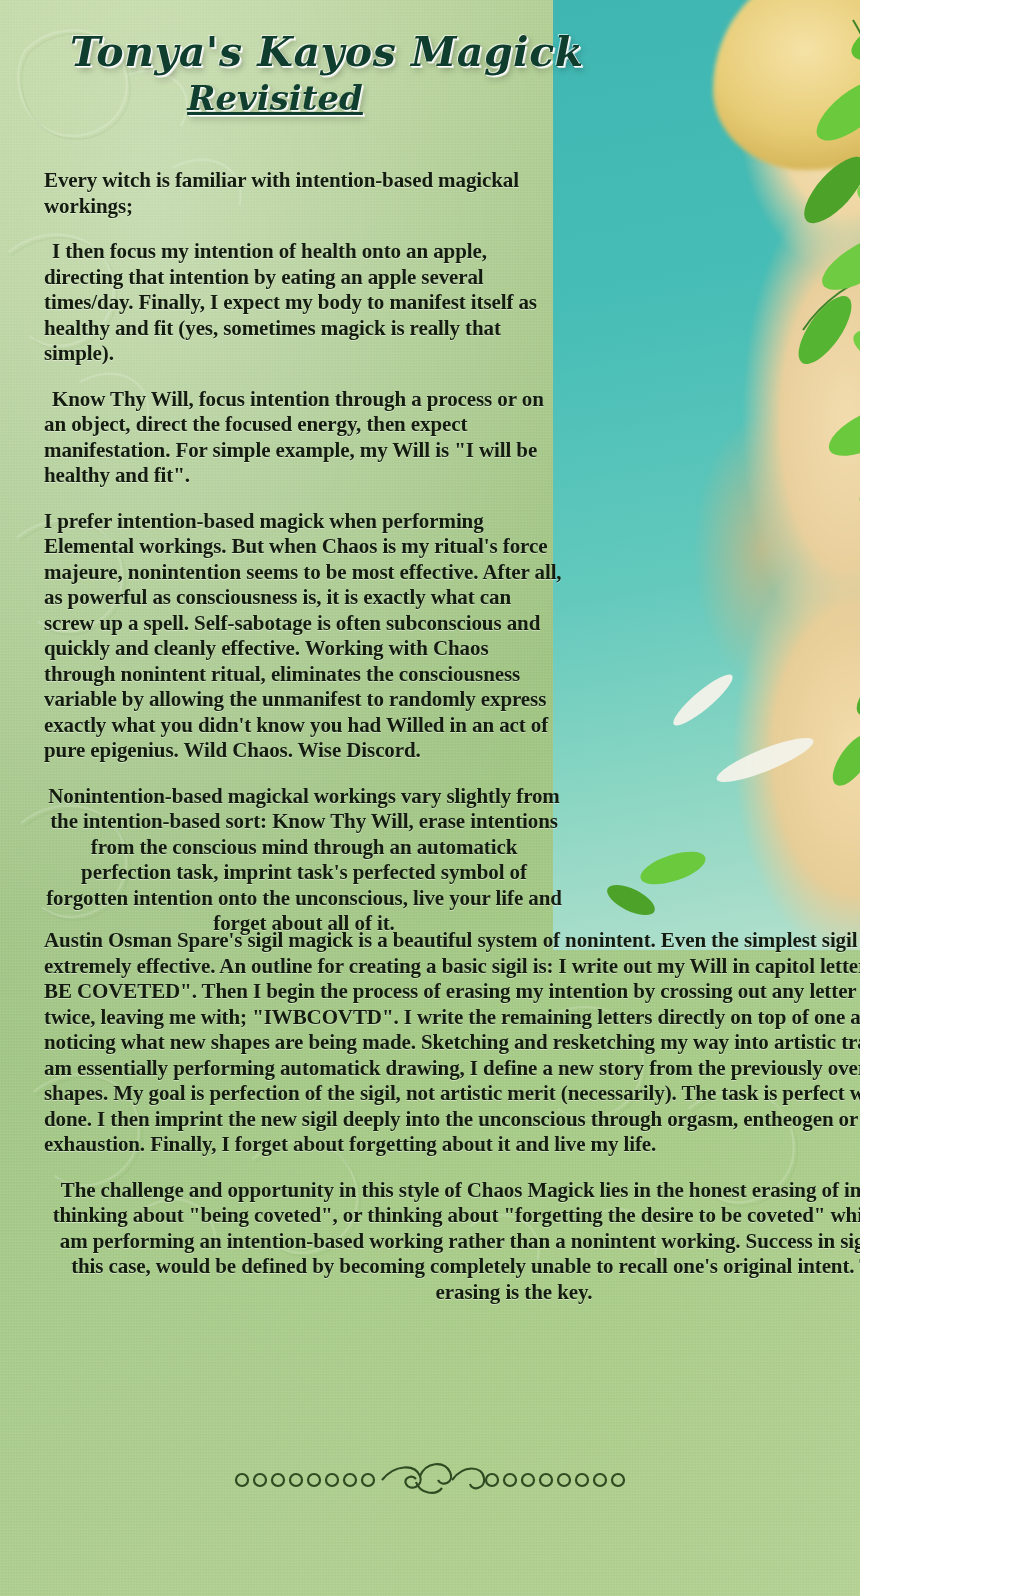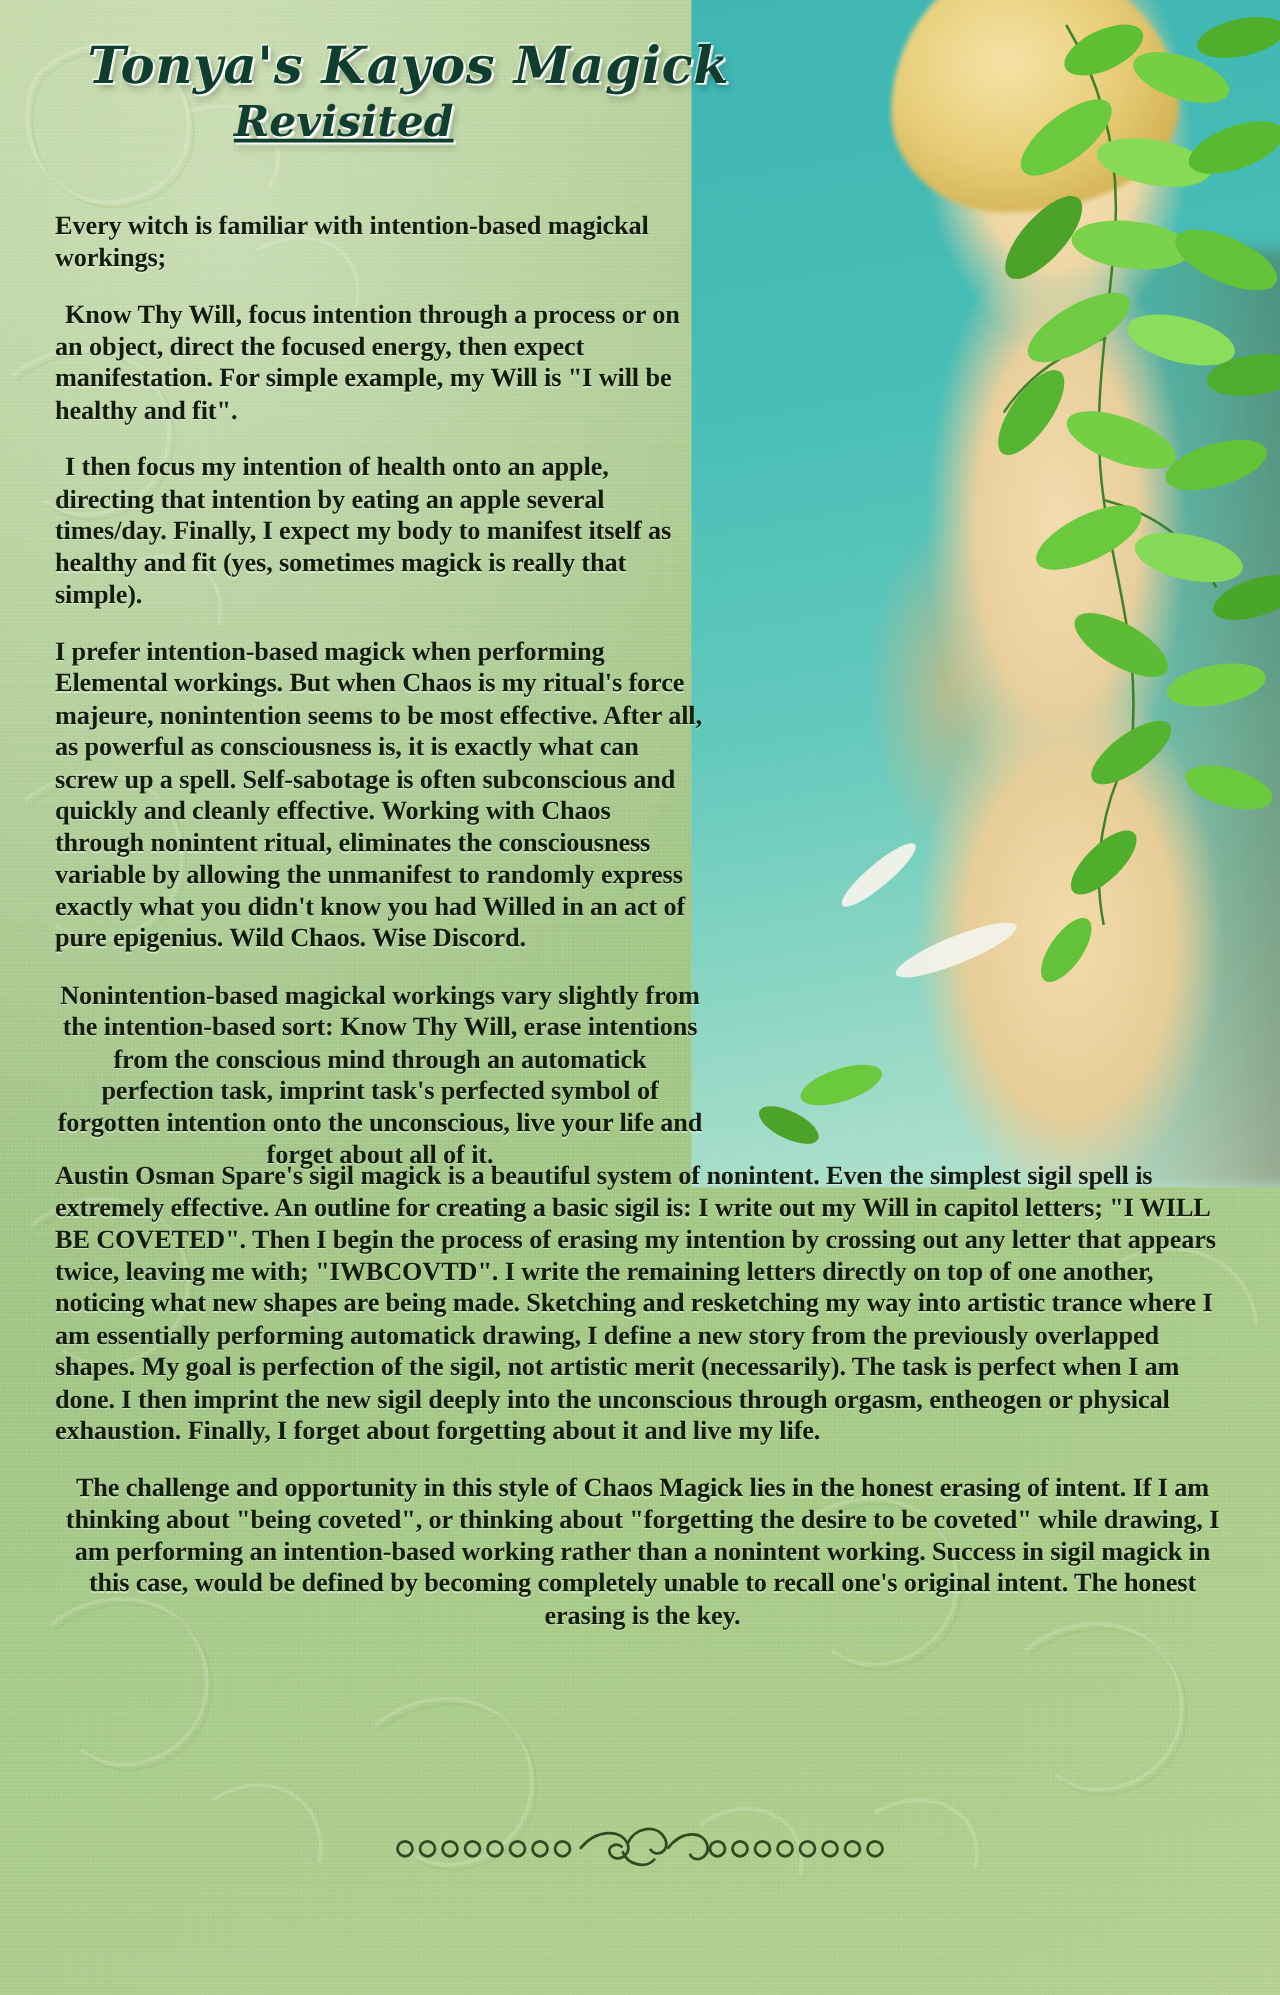--- a/index.html
+++ b/index.html
@@ -5,21 +5,21 @@
   html, body {
     margin: 0;
     padding: 0;
     background: #ffffff;
   }
   body {
     font-family: "Liberation Sans", sans-serif;
   }
   .page {
     position: relative;
-    width: 1024px;
+    width: 860px;
     height: 1596px;
     overflow: hidden;
     background:
       radial-gradient(ellipse at 18% 12%, rgba(255,255,255,0.30) 0%, rgba(255,255,255,0) 46%),
       radial-gradient(ellipse at 70% 80%, rgba(160,200,120,0.28) 0%, rgba(160,200,120,0) 55%),
       linear-gradient(155deg, #b9d398 0%, #a9c98c 24%, #9fc383 46%, #a8cb8b 68%, #b6d296 100%);
   }
   
   .texture {
     position: absolute;
@@ -250,22 +250,22 @@
     </svg>
   </div>
 
   <div class="title-wrap">
     <div class="title-main">Tonya's Kayos Magick</div>
     <div class="title-sub">Revisited</div>
   </div>
 
   <div class="col-narrow">
     <p class="para">Every witch is familiar with intention-based magickal workings;</p>
+    <p class="para indent-1">I then focus my intention of health onto an apple, directing that intention by eating an apple several times/day.  Finally, I expect my body to manifest itself as healthy and fit  (yes, sometimes magick is really that simple).</p>
     <p class="para indent-1">Know Thy Will, focus intention through a process or on an object, direct the focused energy, then expect manifestation.  For simple example, my Will is "I will be healthy and fit".</p>
-    <p class="para indent-1">I then focus my intention of health onto an apple, directing that intention by eating an apple several times/day.  Finally, I expect my body to manifest itself as healthy and fit  (yes, sometimes magick is really that simple).</p>
     <p class="para">I prefer intention-based magick when performing Elemental workings.  But when Chaos is my ritual's force majeure, nonintention seems to be most effective.  After all, as powerful as consciousness is, it is exactly what can screw up a spell.  Self-sabotage is often subconscious and quickly and cleanly effective.  Working with Chaos through nonintent ritual, eliminates the consciousness variable by allowing the unmanifest to randomly express exactly what you didn't know you had Willed in an act of pure epigenius.   Wild Chaos.  Wise Discord.</p>
     <p class="para">Nonintention-based magickal workings vary slightly from the intention-based sort:  Know Thy Will, erase intentions from the conscious mind through an automatick perfection task, imprint task's perfected symbol of forgotten intention onto the unconscious,  live your life and forget about all of it.</p>
   </div>
 
   <div class="col-wide">
     <p class="para">Austin Osman Spare's sigil magick is a beautiful system of nonintent. Even the simplest sigil spell is extremely effective.  An outline for creating a basic sigil is:  I write out my Will in capitol letters; "I WILL BE COVETED".  Then I begin the process of erasing my intention by crossing out any letter that appears twice, leaving me with; "IWBCOVTD".  I write the remaining letters directly on top of one another, noticing what new shapes are being made. Sketching and resketching my way into artistic trance where I am essentially performing automatick drawing, I define a new story from the previously overlapped shapes.  My goal is perfection of the sigil, not artistic merit (necessarily).  The task is perfect when I am done.  I then imprint the new sigil deeply into the unconscious through orgasm, entheogen or physical exhaustion.  Finally, I forget about forgetting about it and live my life.</p>
     <p class="para">The challenge and opportunity in this style of Chaos Magick lies in the honest erasing of intent. If I am thinking about "being coveted", or thinking about "forgetting the desire to be coveted" while drawing, I am performing an intention-based working rather than a nonintent working. Success in sigil magick in this case, would be defined by becoming completely unable to recall one's original intent.  The honest erasing is the key.</p>
   </div>
 
   <div class="ornament">

